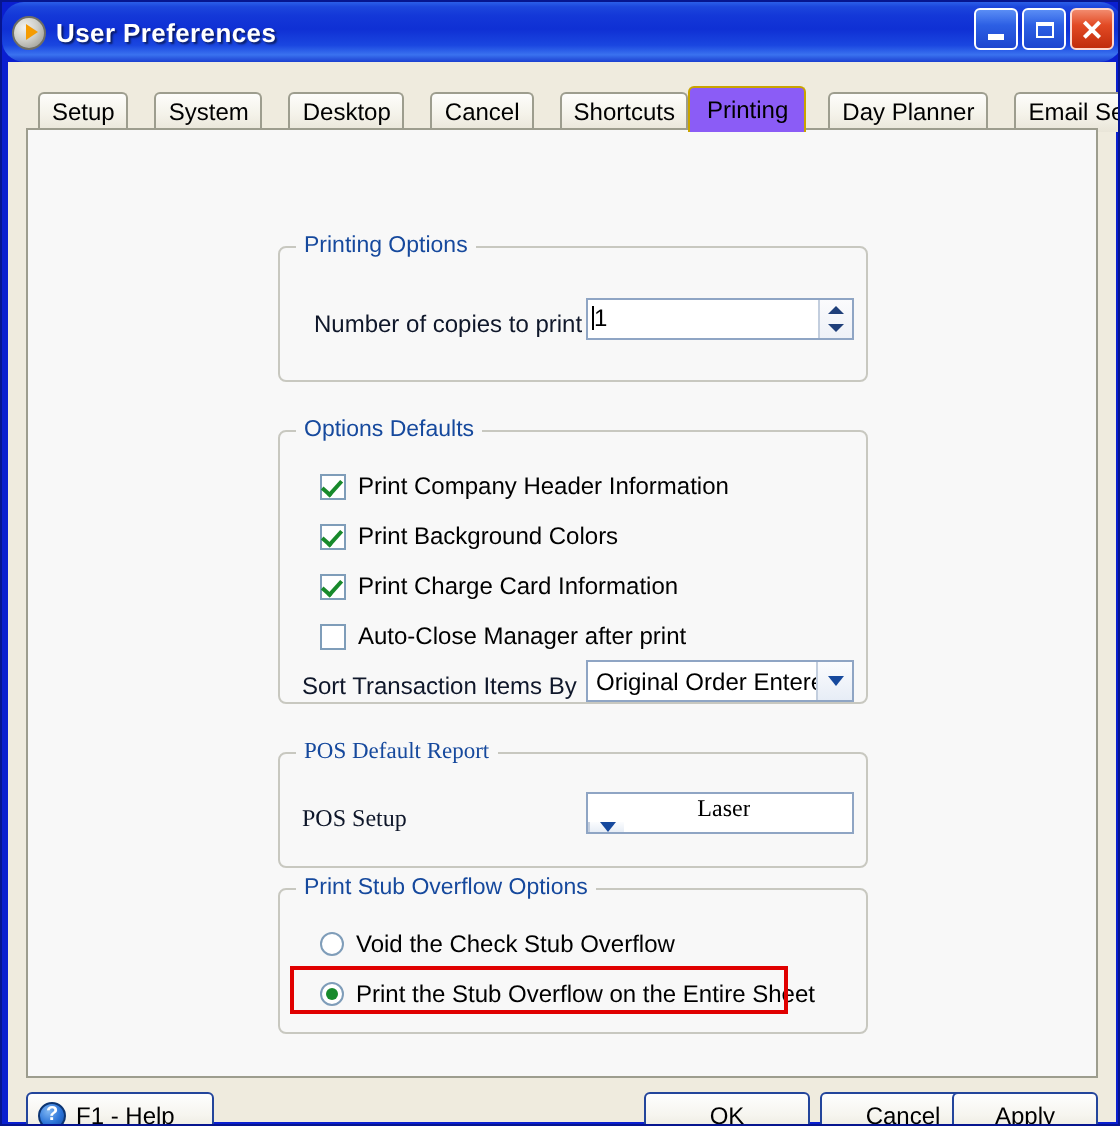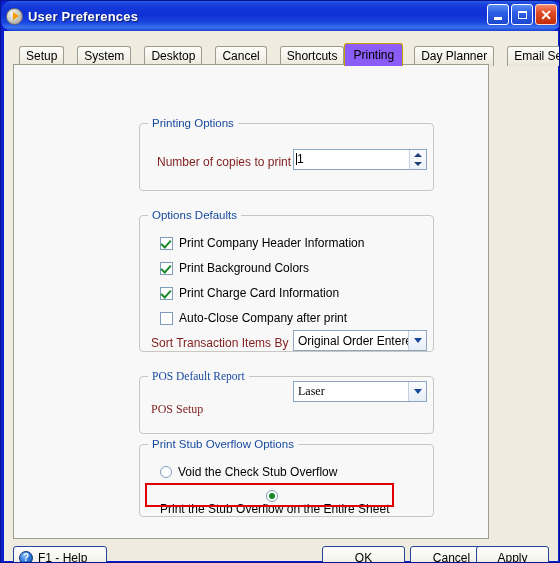--- a/index.html
+++ b/index.html
@@ -167,21 +167,21 @@
     height: 25px;
     background: #FFFF99;
     z-index: 1;
   }
 
   
   #panel {
     position: absolute;
     left: 9px;
     top: 33px;
-    width: 476px;
+    width: 536px;
     height: 475px;
     background: #F8F8F8;
     border: 1px solid #9d9d8e;
     box-sizing: border-box;
     z-index: 3;
   }
 
   
   .group {
     position: absolute;
@@ -198,21 +198,21 @@
     padding: 0 4px;
     font-size: 11.5px;
     color: #16499D;
     white-space: nowrap;
   }
 
   
   .field-label {
     position: absolute;
     font-size: 12px;
-    color: #7f1d1d;
+    color: #0f172a;
     white-space: nowrap;
   }
 
   .spin-wrap {
     position: absolute;
     display: flex;
     background: #ffffff;
     border: 1px solid #8FA5C4;
     box-sizing: border-box;
   }
@@ -454,50 +454,50 @@
         <div class="checkrow" style="left:20px; top:20px;">
           <span class="cbox checked"></span>
           <span>Print Company Header Information</span>
         </div>
         <div class="checkrow" style="left:20px; top:70px;">
           <span class="cbox checked"></span>
           <span>Print Charge Card Information</span>
         </div>
         <div class="checkrow" style="left:20px; top:95px;">
           <span class="cbox"></span>
-          <span>Auto-Close Company after print</span>
+          <span>Auto-Close Manager after print</span>
         </div>
 
         <div class="field-label" style="left:11px; top:120px;">Sort Transaction Items By</div>
         <div class="combo" style="left:153px; top:114px; width:134px; height:21px;">
           <span class="ctext">Original Order Entered</span>
           <span class="cbtn">
               <span class="chev"></span>
             </span>
         </div>
       </div>
 
       <div class="group" style="left:125px; top:311px; width:295px; height:58px;font-family:Liberation Serif, serif;">
         <div class="legend">POS Default Report</div>
         <div class="field-label" style="left:11px; top:25px;">POS Setup</div>
-        <div class="combo" style="left:153px; top:4px; width:134px; height:21px;">
+        <div class="combo" style="left:153px; top:19px; width:134px; height:21px;flex-direction:column;">
           <span class="ctext">Laser</span>
           <span class="cbtn">
               <span class="chev"></span>
             </span>
         </div>
       </div>
 
       <div class="group" style="left:125px; top:379px; width:295px; height:73px;">
         <div class="legend">Print Stub Overflow Options</div>
         <div class="radiorow" style="left:20px; top:20px;">
           <span class="rbox"></span>
           <span>Void the Check Stub Overflow</span>
         </div>
-        <div class="radiorow" style="left:20px; top:45px;flex-direction:column;">
+        <div class="radiorow" style="left:20px; top:45px;">
           <span class="rbox selected"></span>
           <span>Print the Stub Overflow on the Entire Sheet</span>
         </div>
       </div>
 
       <div id="red-box" style="left:131px; top:418px; width:249px; height:24px;"></div>
     </div>
 
     <div class="btn" id="help-btn" style="left:9px; top:515px; width:94px; height:24px;">
       <span class="help-icon">?</span>

